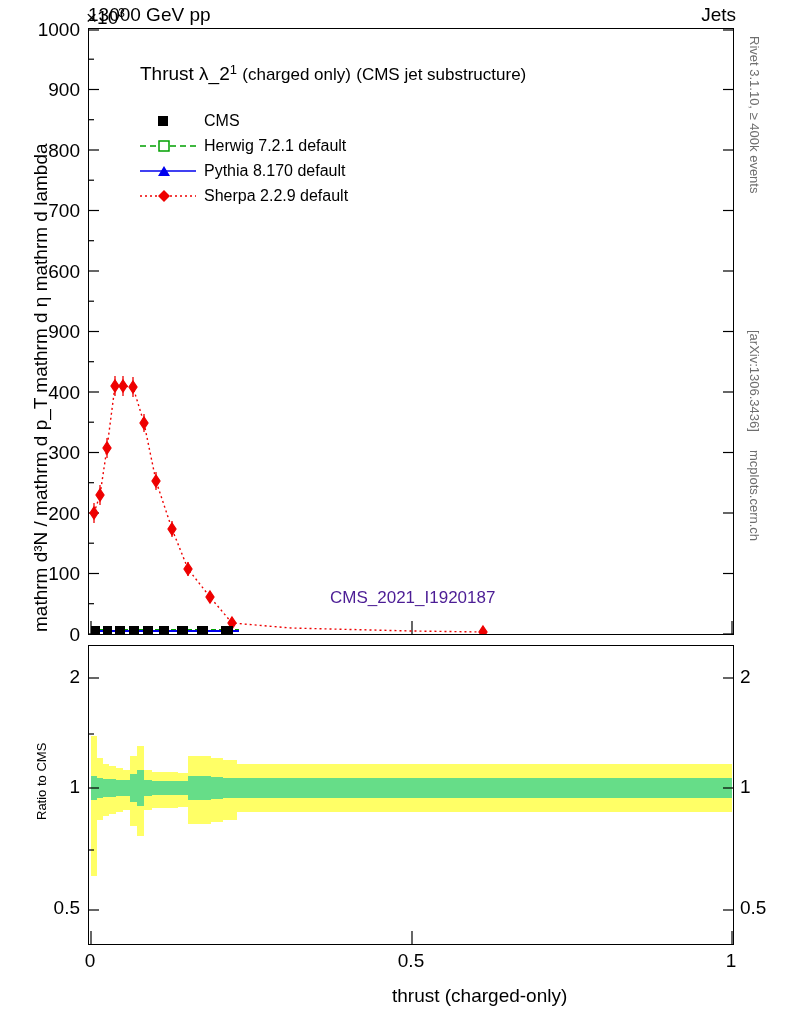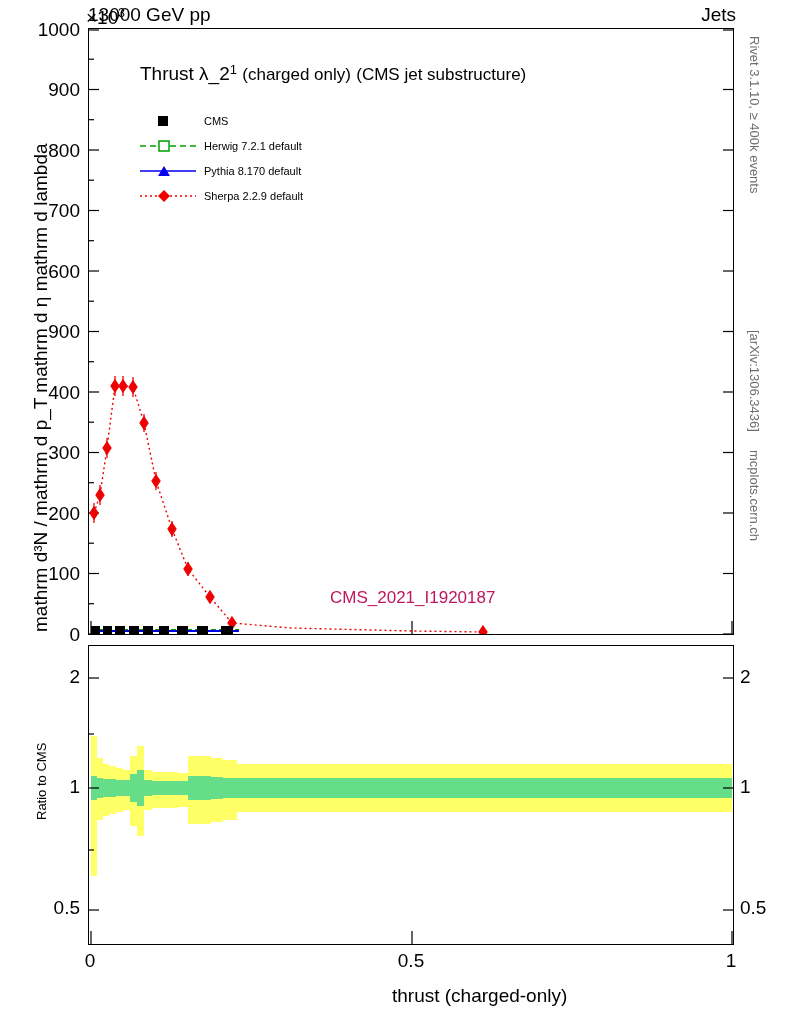--- a/index.html
+++ b/index.html
@@ -115,39 +115,39 @@
     width: 560px;
     text-align: left;
     font-size: 19px;
   }
   #plot-title .sup { font-size: 13px; vertical-align: 6px; }
   #plot-title .small { font-size: 17px; }
 
   
   #legend {
     left: 140px; top: 108px;
-    font-size: 11px;
+    font-size: 16px;
   }
   .leg-row {
     height: 25px;
     display: flex;
     align-items: center;
   }
   .leg-mark {
     width: 56px; height: 18px;
     position: relative;
     margin-right: 8px;
   }
   .leg-label { line-height: 18px; }
 
   
   #watermark {
     left: 330px; top: 588px;
     font-size: 17px;
-    color: #be185d;
+    color: #4c1d95;
   }
 
   
   #xtitle {
     left: 392px; top: 985px;
     font-size: 19px;
   }
 </style>
 </head>
 <body>

